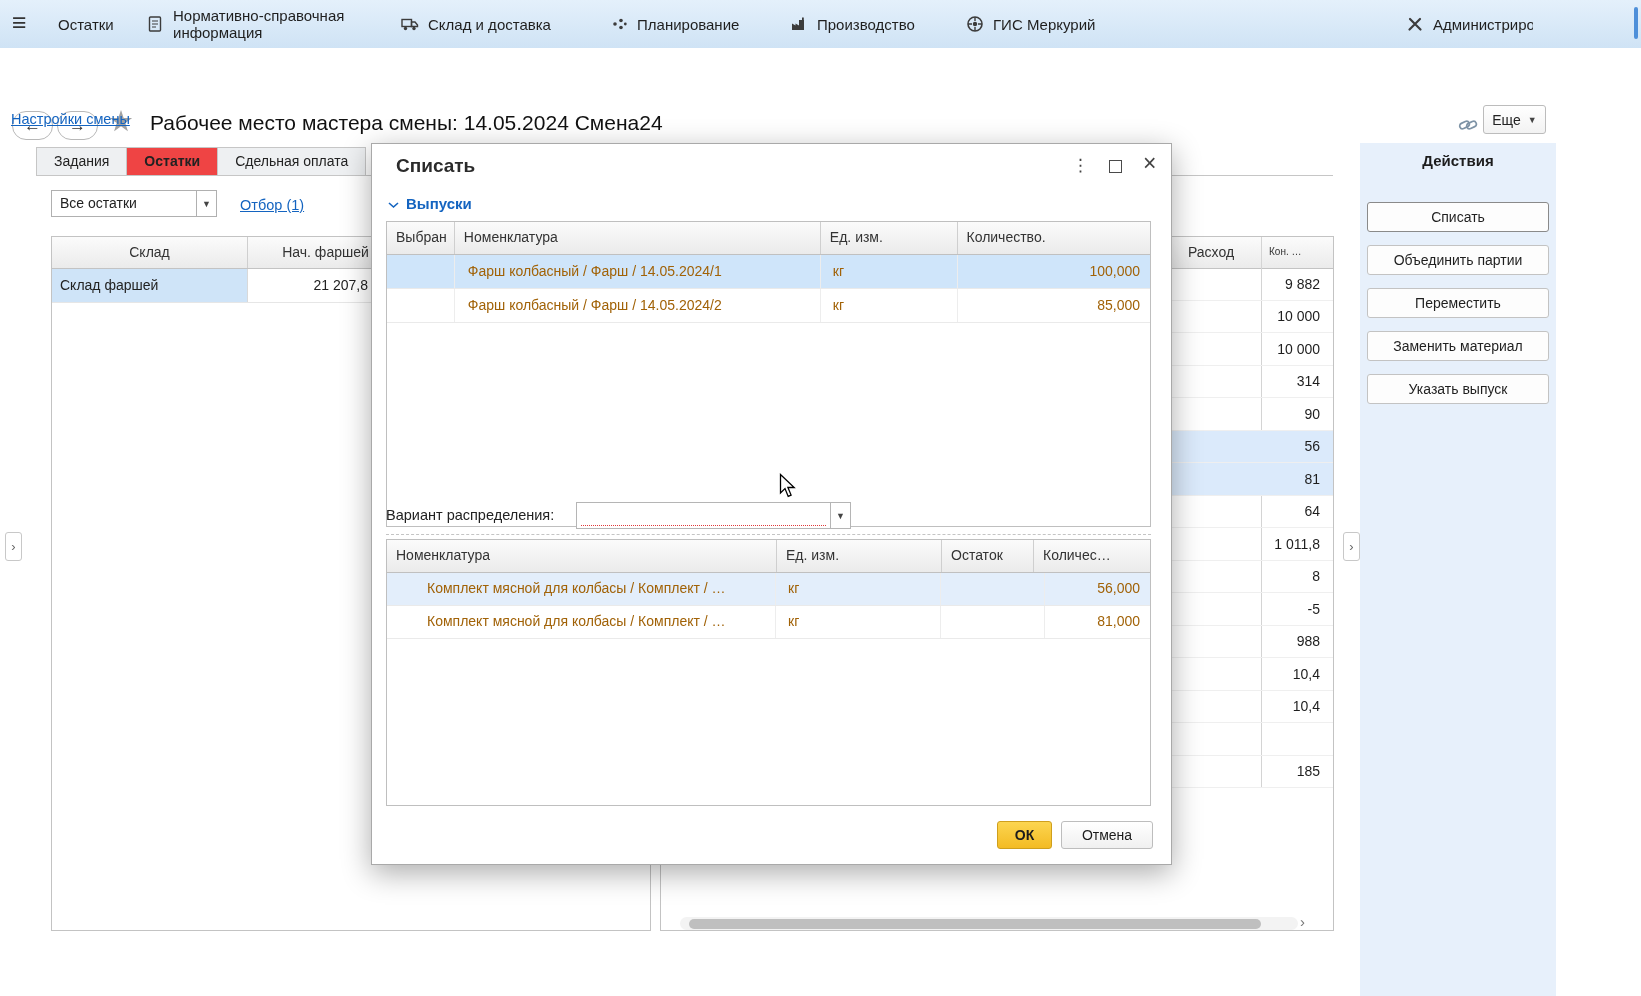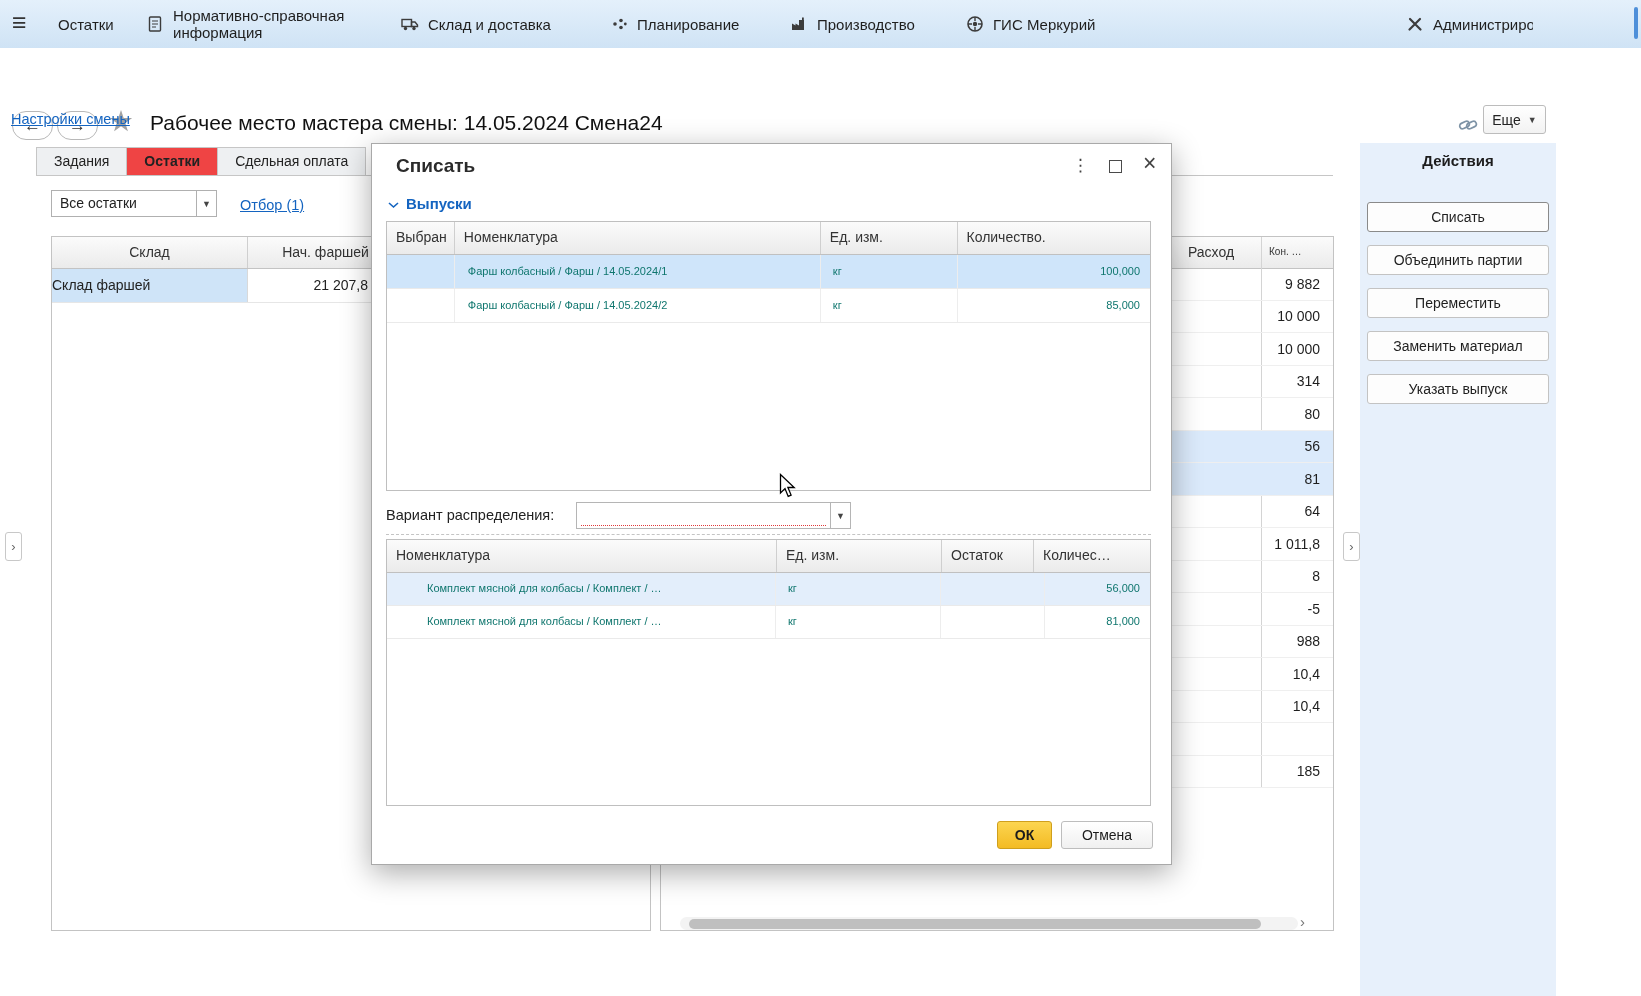--- a/index.html
+++ b/index.html
@@ -47,21 +47,21 @@
   .select .btn{box-sizing:border-box;width:21px;border:1px solid #b0b0b0;background:#fff;display:flex;
                align-items:center;justify-content:center;}
 
   
   .wh-table{position:absolute;left:51px;top:236px;width:600px;height:695px;border:1px solid #c3c3c3;
             box-sizing:border-box;background:#fff;}
   .t-headrow{display:flex;height:31px;background:linear-gradient(#fbfbfb,#ebebeb);border-bottom:1px solid #c3c3c3;}
   .t-h{box-sizing:border-box;line-height:30px;font-size:14px;color:#333;text-align:center;
        border-right:1px solid #cfcfcf;overflow:hidden;white-space:nowrap;}
   .wh-row{display:flex;height:33px;border-bottom:1px solid #e6e6e6;}
-  .wh-c1{box-sizing:border-box;width:196px;background:#cfe4f8;line-height:32px;border-right:1px solid #d9d9d9;}
+  .wh-c1{box-sizing:border-box;width:196px;background:#cfe4f8;line-height:32px;padding-left:8px;border-right:1px solid #d9d9d9;}
   .wh-c2{box-sizing:border-box;width:156px;line-height:32px;text-align:right;padding-right:36px;}
 
   
   .bg-table{position:absolute;left:660px;top:236px;width:674px;height:695px;border:1px solid #c3c3c3;
             box-sizing:border-box;background:#fff;overflow:hidden;}
   .bg-head{position:absolute;left:0;top:0;right:0;height:31px;background:linear-gradient(#fbfbfb,#ebebeb);
            border-bottom:1px solid #c3c3c3;}
   .bg-grid{position:absolute;left:600px;top:0;width:1px;height:551px;background:#d4d4d4;}
   .bg-row{position:absolute;left:0;width:672px;height:32.5px;border-bottom:1px solid #efefef;box-sizing:border-box;
           display:flex;align-items:center;justify-content:flex-end;padding-right:13px;font-size:14px;color:#1e1e1e;}
@@ -89,21 +89,21 @@
   .modal-title{position:absolute;left:24px;top:11px;font-size:19px;font-weight:600;color:#2b2b2b;}
   .dlg-ico{position:absolute;color:#444;}
   .max-box{display:inline-block;width:11px;height:11px;border:1.5px solid #4a4a4a;}
   .group-head{position:absolute;left:16px;top:51px;display:flex;align-items:center;gap:7px;color:#1464c0;
               font-size:15px;font-weight:600;}
   .dlg-table{position:absolute;left:14px;background:#fff;border:1px solid #bfbfbf;box-sizing:border-box;}
   .dt-h{box-sizing:border-box;padding:0 9px;line-height:31px;font-size:14px;color:#333;text-align:left;
         border-right:1px solid #cfcfcf;overflow:hidden;white-space:nowrap;}
   .dt-h:last-child{border-right:none;}
   .tr{display:flex;border-bottom:1px solid #eaeaea;}
-  .td{box-sizing:border-box;font-size:11px;color:#0f766e;border-right:1px solid #ededed;
+  .td{box-sizing:border-box;font-size:14px;color:#a16207;border-right:1px solid #ededed;
       overflow:hidden;white-space:nowrap;text-overflow:ellipsis;}
   .td:last-child{border-right:none;}
   .tr.sel1{background:#cfe5fa;}
   .tr.sel2{background:#e3eefb;}
   .num{text-align:right;padding-right:10px;}
   .dist-label{position:absolute;left:14px;top:363px;font-size:14.5px;color:#222;}
   .combo{position:absolute;left:204px;top:358px;display:flex;height:27px;}
   .combo .field{box-sizing:border-box;width:255px;border:1px solid #b5b5b5;background:#fff;position:relative;}
   .combo .req{position:absolute;left:4px;right:4px;bottom:2px;border-bottom:1px dotted #e03a3a;}
   .combo .cbtn{box-sizing:border-box;width:20px;border:1px solid #b5b5b5;border-left:none;background:#fff;
@@ -266,21 +266,21 @@
     <div class="bg-row" style="top:63.5px">
         <span>10 000</span>
       </div>
     <div class="bg-row" style="top:96px">
         <span>10 000</span>
       </div>
     <div class="bg-row" style="top:128.5px">
         <span>314</span>
       </div>
     <div class="bg-row" style="top:161px">
-        <span>80</span>
+        <span>90</span>
       </div>
     <div class="bg-row hl" style="top:193.5px">
         <span>56</span>
       </div>
     <div class="bg-row hl" style="top:226px">
         <span>81</span>
       </div>
     <div class="bg-row" style="top:258.5px">
         <span>64</span>
       </div>
@@ -333,21 +333,21 @@
     <span class="dlg-ico" style="left:737px;top:16px"><span class="max-box"></span></span>
     <span class="dlg-ico" style="left:771px;top:6px;font-size:23px">×</span>
 
     <div class="group-head">
       <span><svg width="11" height="7" viewBox="0 0 11 7">
             <path d="M1 1l4.5 4L10 1" stroke="#1464c0" stroke-width="1.6" fill="none"></path>
           </svg></span>
       <span>Выпуски</span>
     </div>
 
-    <div class="dlg-table" style="top:77px;width:765px;height:270px">
+    <div class="dlg-table" style="top:77px;width:765px;height:306px">
       <div class="t-headrow" style="height:32px;border-bottom:1px solid #c0c0c0">
         <span class="dt-h" style="width:68px">Выбран</span>
         <span class="dt-h" style="width:367px">Номенклатура</span>
         <span class="dt-h" style="width:137px">Ед. изм.</span>
         <span class="dt-h" style="width:193px">Количество.</span>
       </div>
       <div class="tr sel1" style="height:33px">
         <span class="td" style="width:68px;line-height:32px"></span>
         <span class="td" style="width:367px;line-height:32px;padding-left:13px">Фарш колбасный / Фарш / 14.05.2024/1</span>
         <span class="td" style="width:137px;line-height:32px;padding-left:12px">кг</span>

